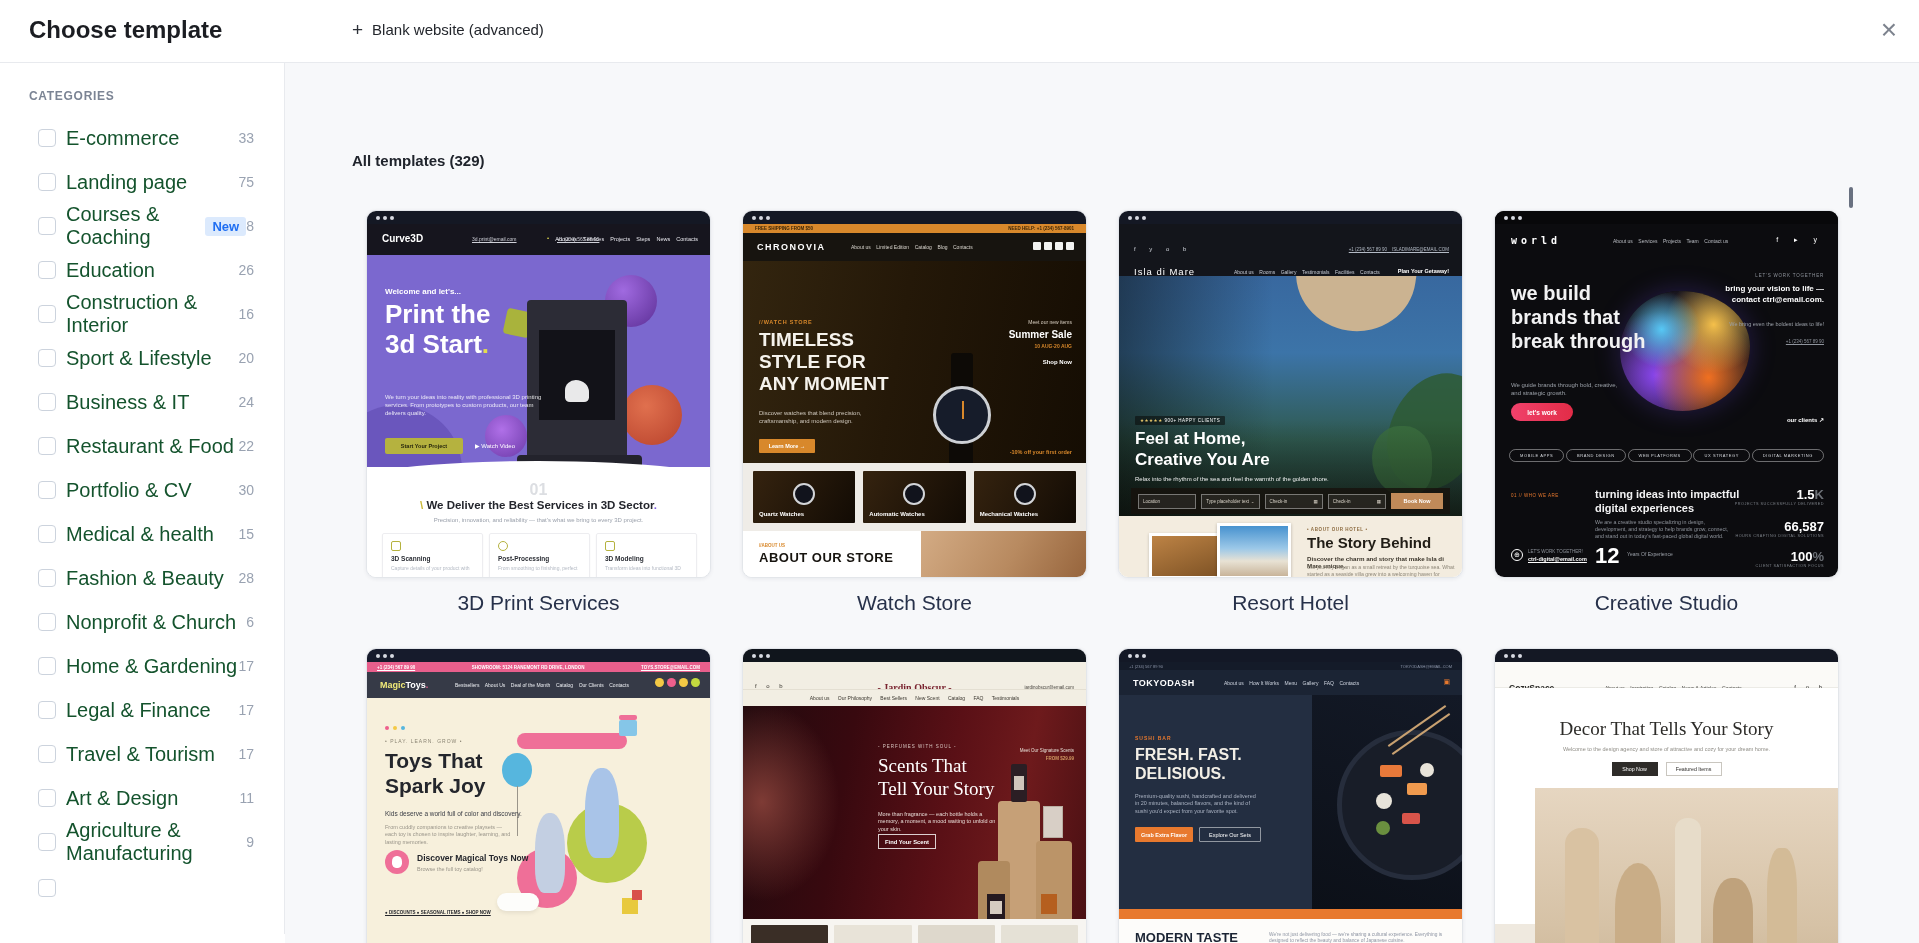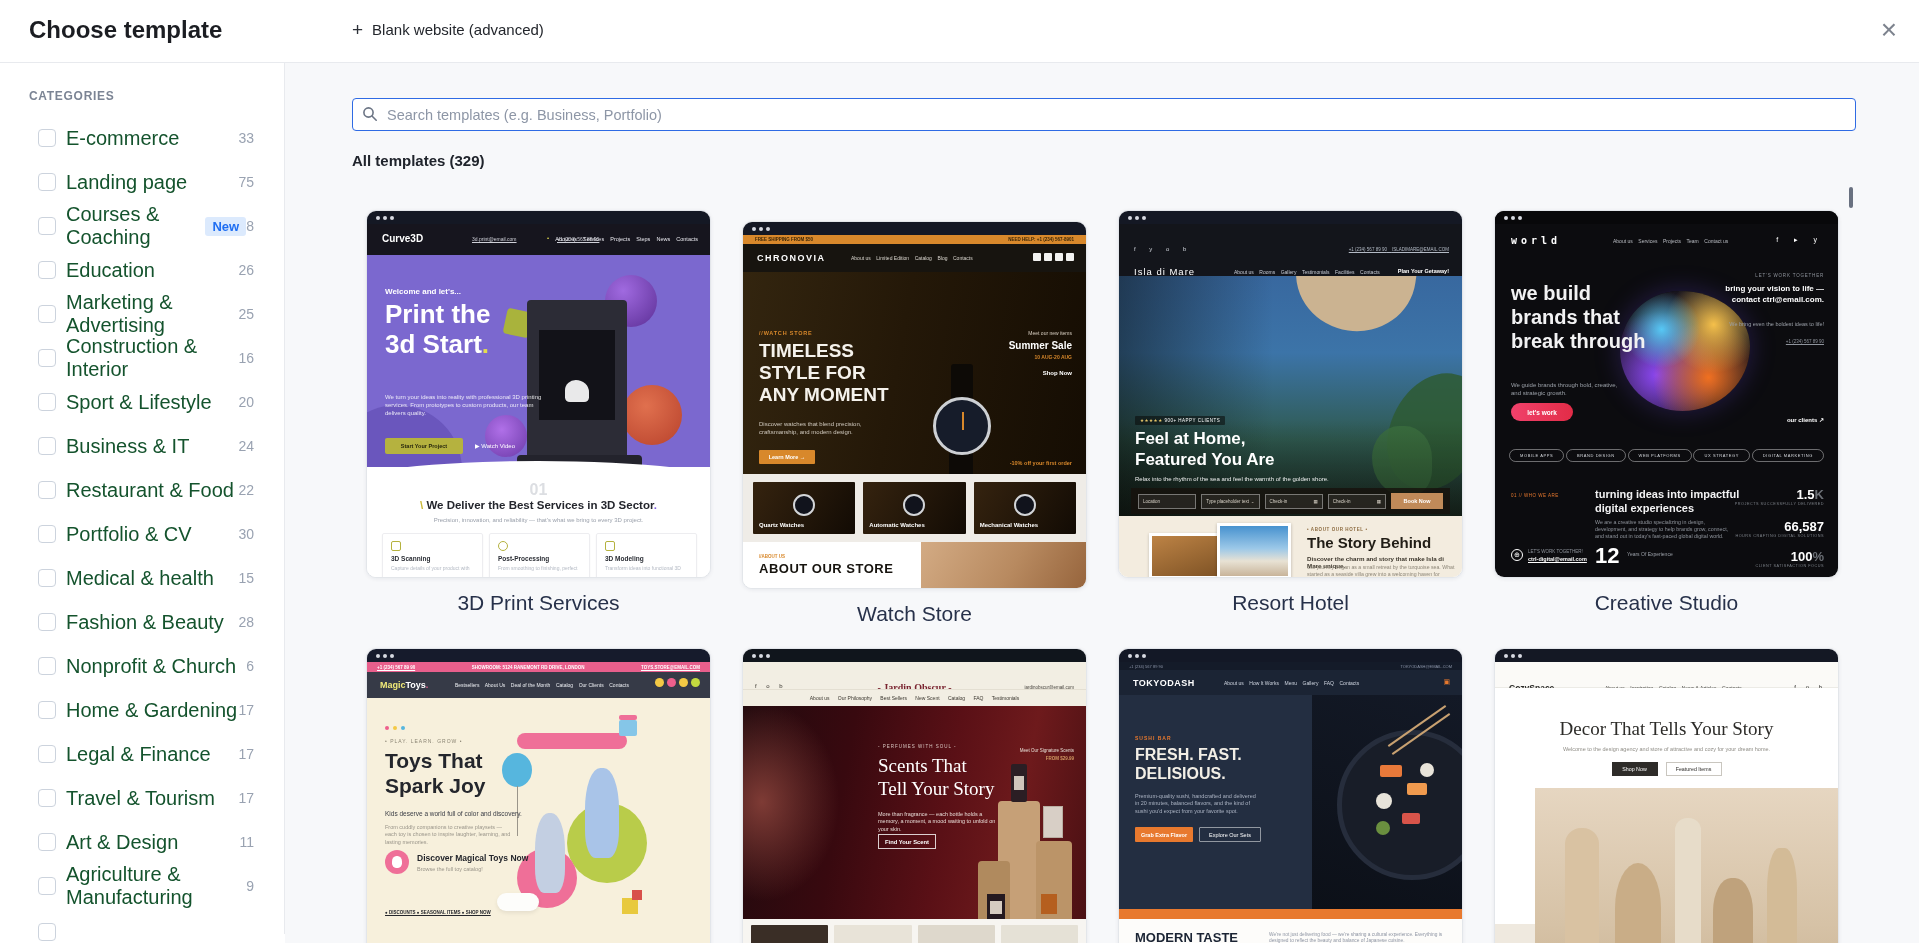--- a/index.html
+++ b/index.html
@@ -361,25 +361,20 @@
           <span class="badge">New</span>
           <span class="cat-count">8</span>
         </div>
         <div class="cat">
           <span class="cb"></span>
           <span class="cat-label">Education</span>
           <span class="cat-count">26</span>
         </div>
         <div class="cat">
           <span class="cb"></span>
-          <span class="cat-label">Marketing &amp; Advertising</span>
-          <span class="cat-count">25</span>
-        </div>
-        <div class="cat">
-          <span class="cb"></span>
           <span class="cat-label">Construction &amp; Interior</span>
           <span class="cat-count">16</span>
         </div>
         <div class="cat">
           <span class="cb"></span>
           <span class="cat-label">Sport &amp; Lifestyle</span>
           <span class="cat-count">20</span>
         </div>
         <div class="cat">
           <span class="cb"></span>
@@ -436,27 +431,20 @@
           <span class="cat-label">Agriculture &amp; Manufacturing</span>
           <span class="cat-count">9</span>
         </div>
         <div class="cat partial">
           <span class="cb"></span>
         </div>
       </div>
   </div>
 
   <div class="main">
-    <div class="search-wrap">
-      <svg class="search-icon icon-svg" viewBox="0 0 16 16">
-        <circle cx="6.5" cy="6.5" r="4.6" fill="none" stroke="#6b7484" stroke-width="1.6"></circle>
-        <line x1="10.2" y1="10.2" x2="14.2" y2="14.2" stroke="#6b7484" stroke-width="1.6" stroke-linecap="round"></line>
-      </svg>
-      <input class="search-input" type="text" placeholder="Search templates (e.g. Business, Portfolio)" style="">
-    </div>
     <div class="all-label">All templates (329)</div>
     <div class="scroll-thumb"></div>
 
     <div class="card" style="left:81px; top:147px;">
       <div class="thumb">
         <div class="chrome">
             <span class="dot"></span>
             <span class="dot"></span>
             <span class="dot"></span>
           </div>
@@ -502,21 +490,21 @@
         </div>
         <div class="abs t0-feat" style="left:229px;">
           <div class="t0-ficon"></div>
           <div class="t0-ft">3D Modeling</div>
           <div class="t0-fx">Transform ideas into functional 3D</div>
         </div>
       </div>
       <div class="card-name">3D Print Services</div>
     </div>
 
-    <div class="card" style="left:457px; top:158px;">
+    <div class="card" style="left:457px; top:147px;">
       <div class="thumb">
         <div class="chrome">
             <span class="dot"></span>
             <span class="dot"></span>
             <span class="dot"></span>
           </div>
         <div class="abs t1-strip">
           <span>FREE SHIPPING FROM $50</span>
           <span>NEED HELP: +1 (234) 567-8901</span>
         </div>
@@ -581,21 +569,21 @@
           <div class="abs t2-cta">Plan Your Getaway!</div>
         </div>
         <div class="abs t2-hero">
           <div class="abs t2-umb"></div>
           <div class="abs t2-palm"></div>
           <div class="abs t2-palm2"></div>
           <div class="t2-vign"></div>
           <div class="abs t2-badge"><span class="t2-stars">★★★★★</span><span> 900+ HAPPY CLIENTS</span></div>
           <div class="abs t2-h">
             <span>Feel at Home,</span><br>
-            <span>Featured You Are</span>
+            <span>Creative You Are</span>
           </div>
           <div class="abs t2-sub">Relax into the rhythm of the sea and feel the warmth of the golden shore.</div>
           <div class="abs t2-book">
             <div class="t2-field">
                 <span>Location</span>
                 <span></span>
               </div>
             <div class="t2-field">
                 <span>Type placeholder text</span>
                 <span>⌄</span>

